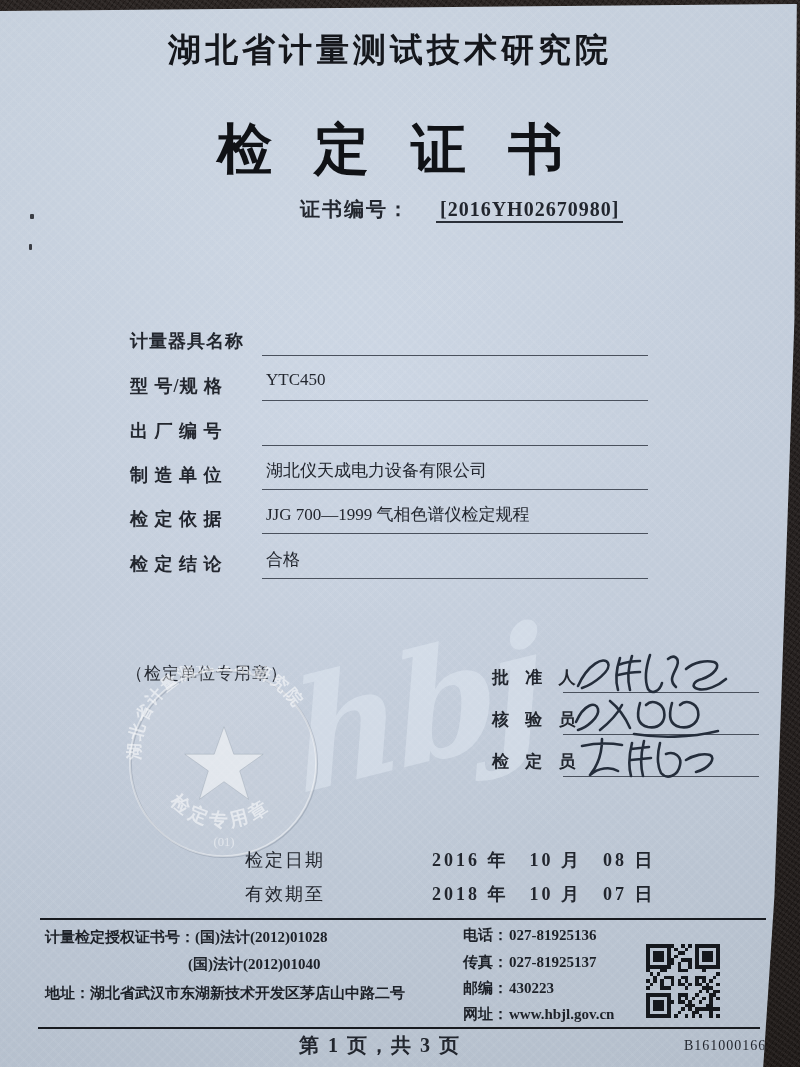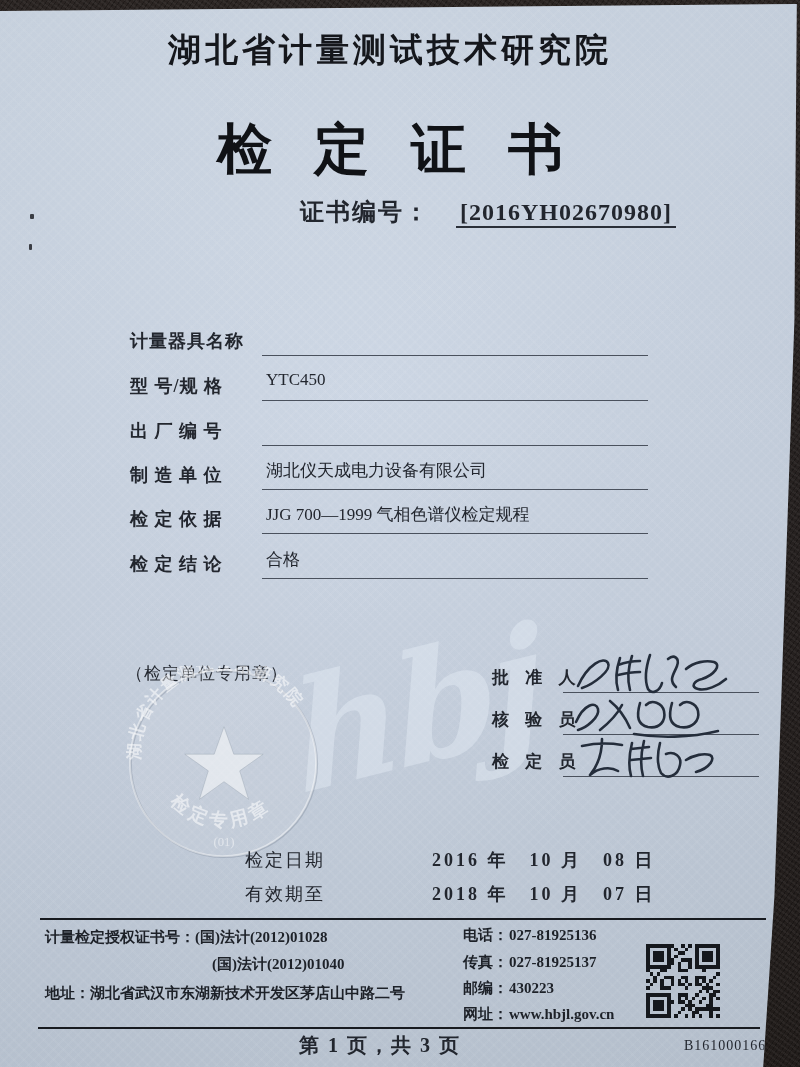--- a/index.html
+++ b/index.html
@@ -27,21 +27,21 @@
   }
   .abs{position:absolute;}
   .org-title{
     top:28px;left:0;width:780px;text-align:center;
     font-size:33px;font-weight:700;letter-spacing:4px;color:#15171c;
   }
   .doc-title{
     top:113px;left:0;width:780px;text-align:center;
     font-size:55px;font-weight:900;letter-spacing:42px;text-indent:42px;color:#101216;
   }
-  .certno-row{top:196px;left:300px;font-size:24px;font-weight:600;}
+  .certno-row{top:196px;left:300px;font-size:20px;font-weight:600;}
   .certno-label{letter-spacing:2px;}
   .certno-value{
     margin-left:26px;font-family:"Liberation Serif",serif;font-weight:600;
     border-bottom:2px solid #2a2f38;padding:0 4px 1px 4px;letter-spacing:1px;
   }
   .field-row{left:0;width:800px;height:45px;}
   .field-label{
     position:absolute;left:130px;top:12px;width:140px;
     font-size:18px;font-weight:600;letter-spacing:1px;white-space:nowrap;
   }
@@ -189,21 +189,21 @@
     <div class="abs date-row" style="top:876px">
       <span class="date-label">有效期至</span>
       <span class="date-value">2018 年　10 月　07 日</span>
     </div>
 
     <div class="abs hr" style="top:918px;left:40px;width:726px;"></div>
 
     <div class="abs footer-text" style="top:928px;left:45px;text-align:center;">
       <span>计量检定授权证书号：</span><span>(国)法计(2012)01028</span>
     </div>
-    <div class="abs footer-text" style="top:955px;left:212px;">
+    <div class="abs footer-text" style="top:955px;left:188px;">
       <span>(国)法计(2012)01040</span>
     </div>
     <div class="abs footer-text" style="top:984px;left:45px;">
       <span>地址：</span><span>湖北省武汉市东湖新技术开发区茅店山中路二号</span>
     </div>
 
     <div class="abs footer-text" style="top:926px;left:463px;">
       <span class="contact-label">电话：</span><span>027-81925136</span>
     </div>
     <div class="abs footer-text" style="top:953px;left:463px;">

